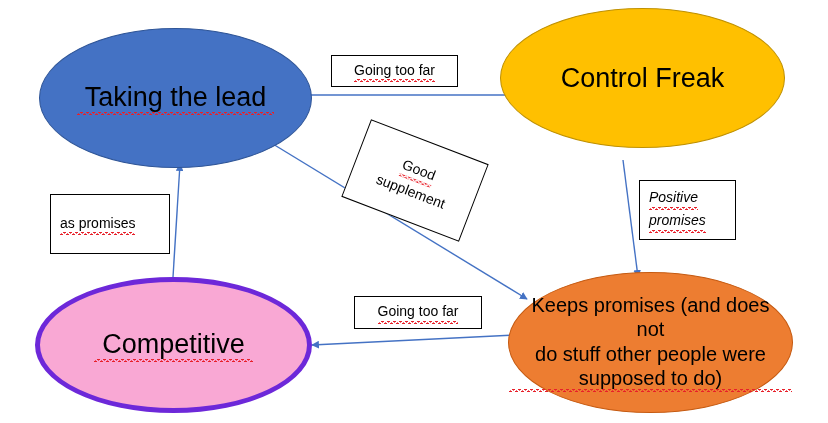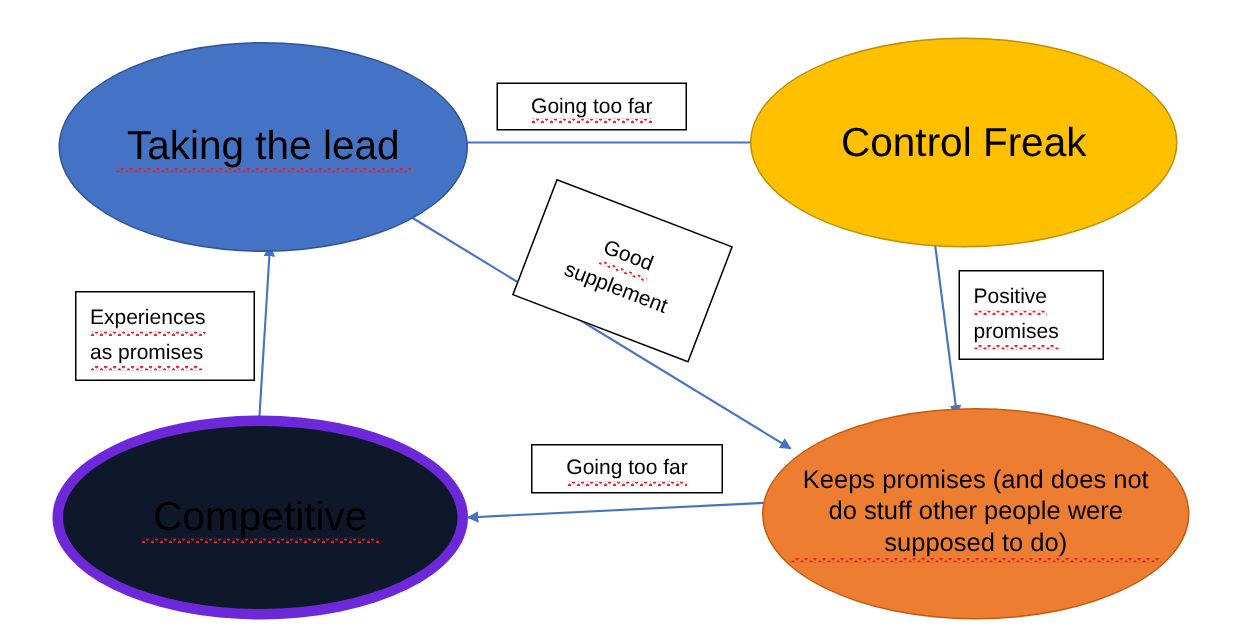--- a/index.html
+++ b/index.html
@@ -34,21 +34,21 @@
     box-sizing: border-box;
     text-align: center;
   }
   .node-label {
     color: #000000;
     line-height: 1.22;
     padding: 0 8px;
     white-space: pre-line;
   }
   .node-big .node-label { font-size: 27px; }
-  .node-small .node-label { font-size: 17px; }
+  .node-small .node-label { font-size: 20px; }
   .squiggle {
     background-repeat: repeat-x;
     background-position: 0 100%;
     background-size: 6px 3px;
     background-image:
       radial-gradient(circle at 1.5px 2.6px, #e8202a 1.05px, transparent 1.2px),
       radial-gradient(circle at 4.5px 0.4px, #e8202a 1.05px, transparent 1.2px);
     padding-bottom: 2px;
   }
   .tag {
@@ -91,53 +91,52 @@
     <line x1="636" y1="329" x2="312" y2="345" stroke="#4472C4" stroke-width="1.4" marker-end="url(#ah)"></line>
 
     <line x1="172" y1="293" x2="180" y2="164" stroke="#4472C4" stroke-width="1.4" marker-end="url(#ah)"></line>
   </svg>
 
   <div class="node node-big" style="left:39px; top:28px; width:273px; height:140px;
               background:#4472C4; border:1px solid #2F5597;">
     <span class="node-label squiggle">Taking the lead</span>
   </div>
 
-  <div class="node node-big" style="left:500px; top:25px; width:285px; height:140px;
+  <div class="node node-big" style="left:500px; top:8px; width:285px; height:140px;
               background:#FFC000; border:1px solid #BF9000;">
     <span class="node-label">Control Freak</span>
   </div>
 
   <div class="node node-big" style="left:35px; top:277px; width:277px; height:136px;
-              background:#0f172a; border:7px solid #6d28d9;">
+              background:#f9a8d4; border:5px solid #6d28d9;">
     <span class="node-label squiggle">Competitive</span>
   </div>
 
   <div class="node node-small" style="left:508px; top:272px; width:285px; height:141px;
               background:#ED7D31; border:1px solid #C55A11;">
     <span class="node-label squiggle">Keeps promises (and does not
 do stuff other people were
 supposed to do)</span>
   </div>
 
   <div class="tag" style="left:331px; top:55px; width:127px; height:32px;">
     <span class="tag-line squiggle">Going too far</span>
   </div>
 
   <div class="tag tag-rot" style="left:352px; top:139px; width:126px; height:83px;">
     <span class="tag-line squiggle">Good</span>
     <span class="tag-line">supplement</span>
   </div>
 
-  <div class="tag left-align" style="left:639px; top:180px; width:97px; height:60px;">
+  <div class="tag left-align" style="left:639px; top:180px; width:97px; height:60px;font-style:italic;">
     <span class="tag-line squiggle">Positive</span>
     <span class="tag-line squiggle">promises</span>
   </div>
 
   <div class="tag left-align" style="left:50px; top:194px; width:120px; height:60px;">
-    <span class="tag-line squiggle">Experiences</span>
     <span class="tag-line squiggle">as promises</span>
   </div>
 
   <div class="tag" style="left:354px; top:296px; width:128px; height:33px;">
     <span class="tag-line squiggle">Going too far</span>
   </div>
 
 </div>
 
 </body></html>

